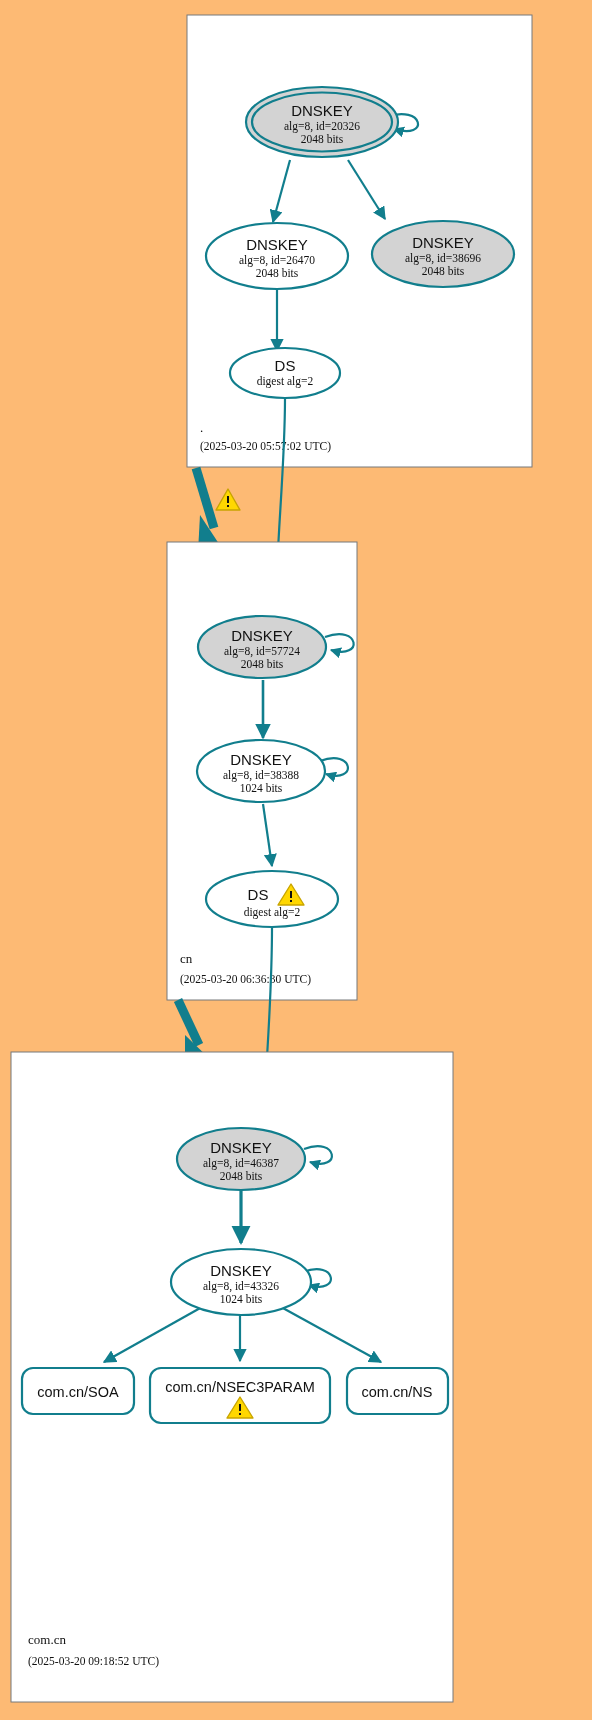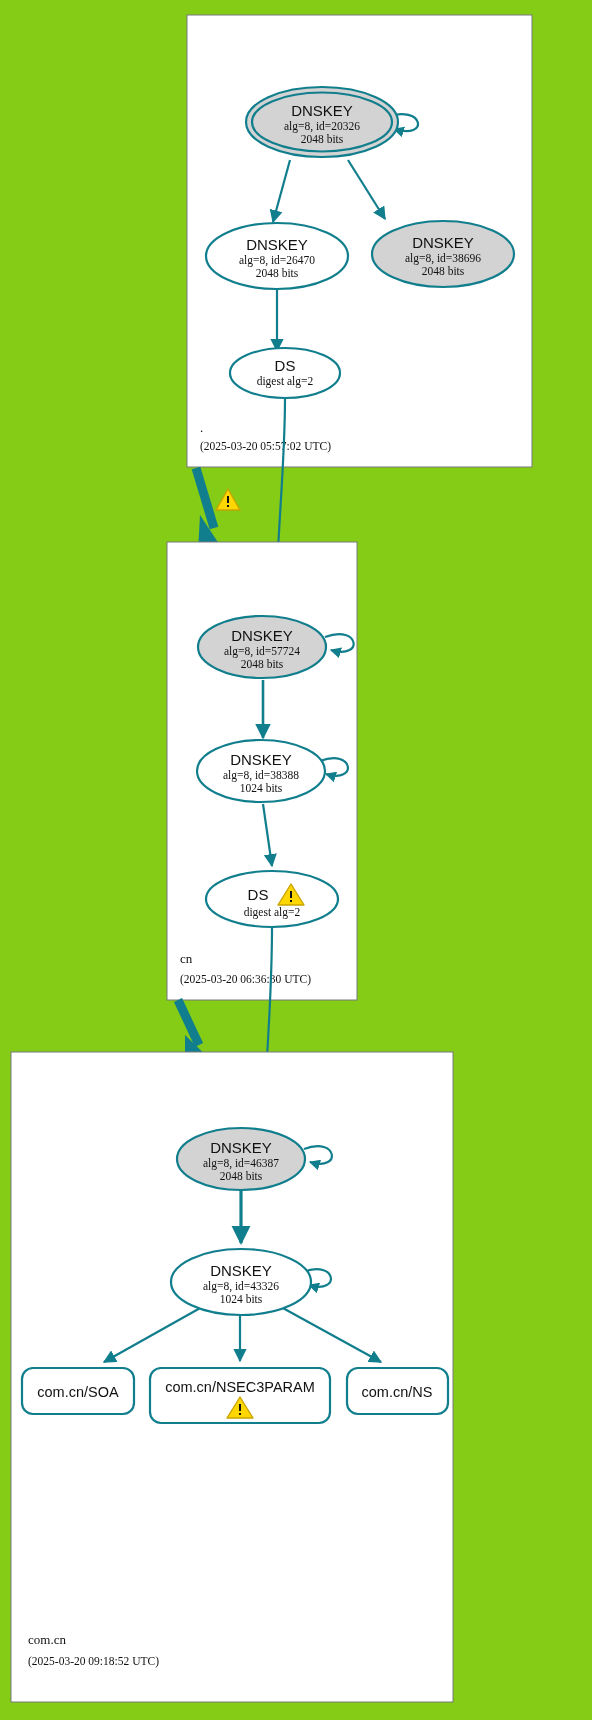--- a/index.html
+++ b/index.html
@@ -7,21 +7,21 @@
     padding: 0;
     background: #ffffff;
   }
   body {
     font-family: "Liberation Sans", sans-serif;
   }
   #stage {
     position: relative;
     width: 592px;
     height: 1720px;
-    background: #84cc16;
+    background: #fdba74;
     overflow: hidden;
   }
   svg#graph {
     display: block;
     width: 592px;
     height: 1720px;
   }
   .node-title {
     font-family: "Liberation Sans", sans-serif;
     font-size: 15px;

